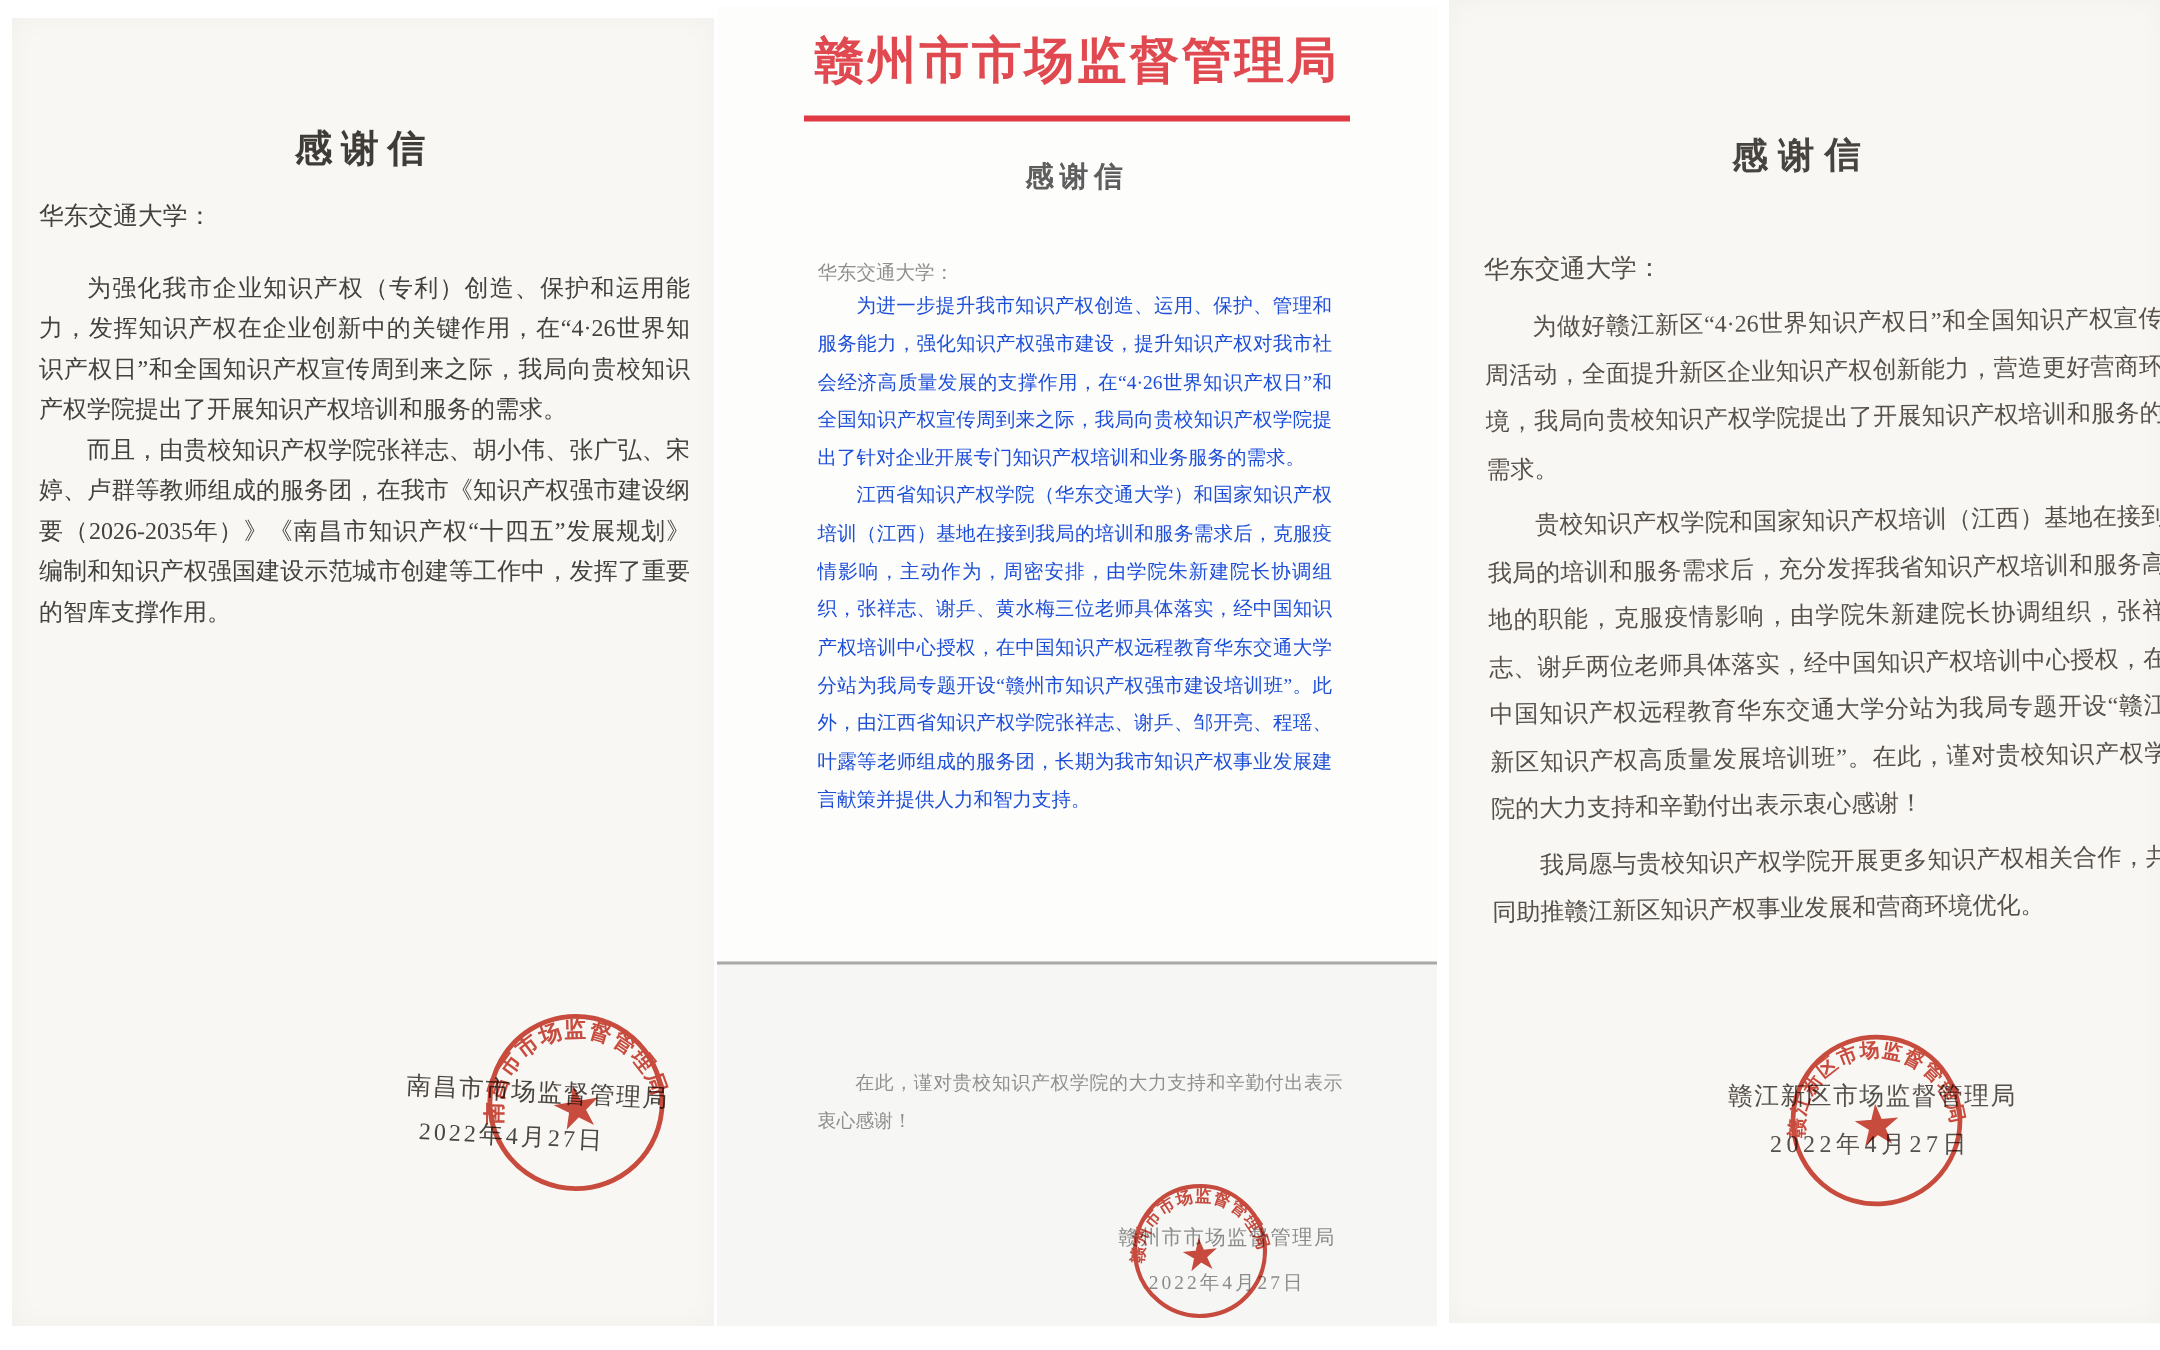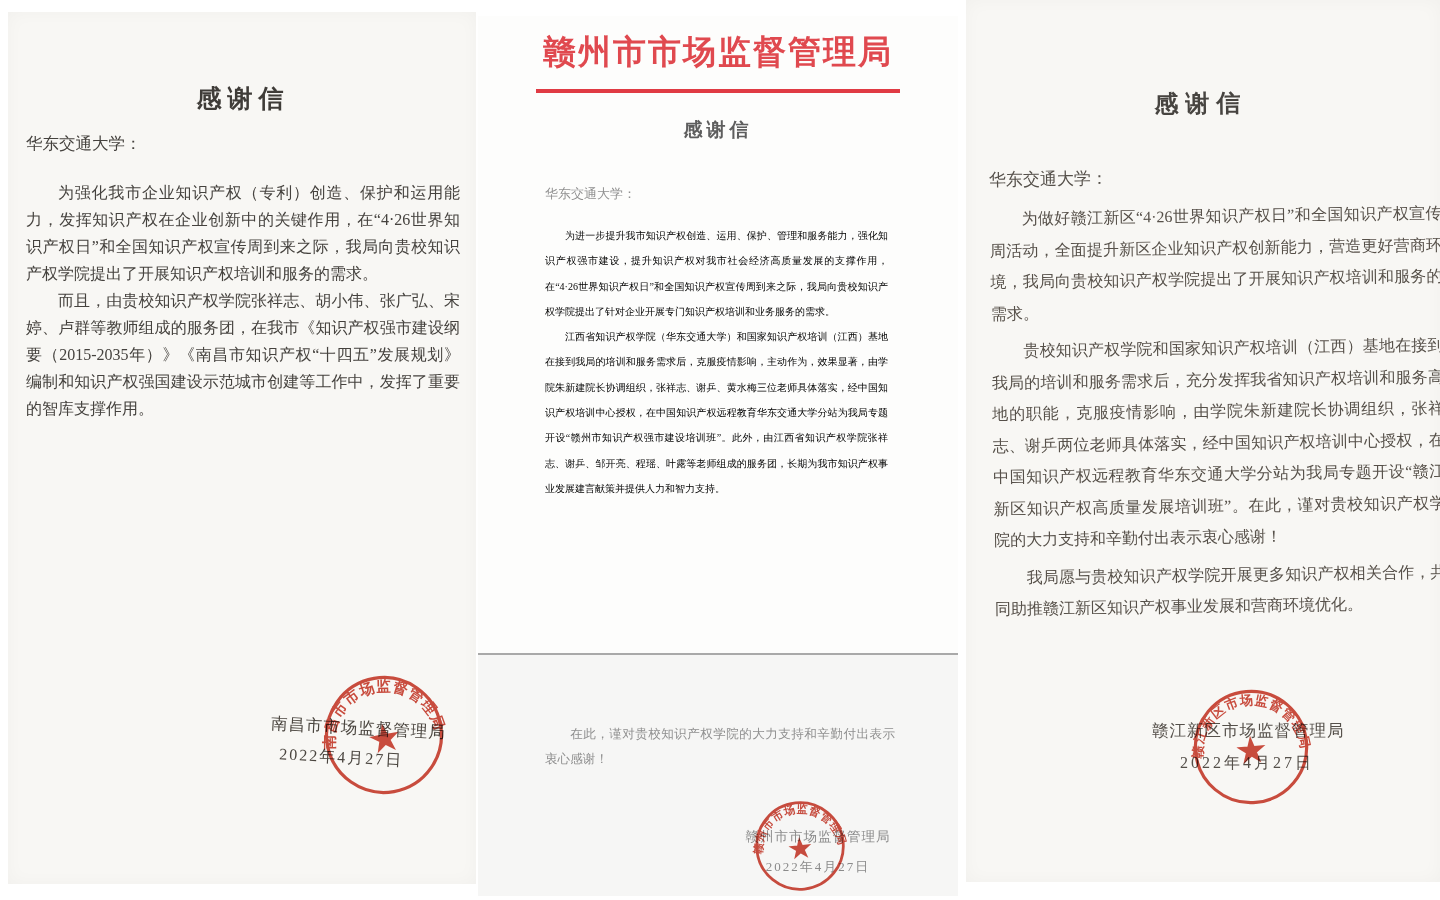--- a/index.html
+++ b/index.html
@@ -16,31 +16,31 @@
   .page-left .salutation{margin-top:18px;font-size:16.5px;color:#45423e;}
   .page-left .body{margin-top:24px;font-size:16px;line-height:27px;color:#45423e;
              text-align:justify;}
   .page-left .body p{margin:0;text-indent:2em;}
   .left-sig{position:absolute;top:706px;left:262px;width:200px;transform:rotate(3deg);
             color:#4a453f;z-index:1;}
   .left-sig .sig-org{font-size:16.5px;letter-spacing:1px;}
   .left-sig .sig-date{font-size:16px;margin-top:9px;padding-left:10px;letter-spacing:2px;}
 
   
-  .page-mid{left:478px;top:16px;width:480px;height:880px;background:#fdfdfc;}
+  .page-mid{left:478px;top:4px;width:480px;height:880px;background:#fdfdfc;}
   .mid-lower{position:absolute;top:637px;left:0;right:0;bottom:0;background:#f6f6f5;
              border-top:2px solid #a9a9a9;z-index:0;}
   .letterhead{margin:14px 0 0 0;text-align:center;font-size:33px;font-weight:bold;
              letter-spacing:2px;color:#e0494f;}
   .letterhead-rule{width:364px;height:4px;background:#e03b44;margin:14px auto 0 auto;}
   .page-mid .doc-title{margin:24px 0 0 0;text-align:center;font-size:19px;font-weight:bold;
              letter-spacing:4px;color:#5e5e5e;}
   .page-mid .salutation{margin:42px 0 0 67px;font-size:13px;color:#8f8f8f;}
-  .page-mid .body{margin-top:20px;padding:0 70px 0 67px;font-size:10px;line-height:25.3px;
-             color:#000000;text-align:justify;position:relative;z-index:1;}
+  .page-mid .body{margin-top:0;padding:0 70px 0 67px;font-size:13px;line-height:25.3px;
+             color:#1d4ed8;text-align:justify;position:relative;z-index:1;}
   .page-mid .body p{margin:0;text-indent:2em;}
   .mid-closing{position:absolute;top:706px;left:67px;width:350px;font-size:12.6px;
              line-height:25.3px;color:#8f8f8f;text-indent:2em;text-align:justify;z-index:1;}
   .mid-sig{position:absolute;top:812px;left:230px;width:220px;text-align:center;
              color:#8b8b8b;z-index:1;}
   .mid-sig .sig-org{font-size:13.5px;letter-spacing:1px;}
   .mid-sig .sig-date{font-size:13px;margin-top:12px;letter-spacing:2px;}
 
   
   .page-right{left:966px;top:0;width:474px;height:882px;background:#f8f7f4;
@@ -66,21 +66,21 @@
 </head>
 <body>
 
 <div class="canvas">
 
   <section class="page page-left">
     <h1 class="doc-title">感谢信</h1>
     <div class="salutation">华东交通大学：</div>
     <div class="body">
       <p>为强化我市企业知识产权（专利）创造、保护和运用能力，发挥知识产权在企业创新中的关键作用，在“4·26世界知识产权日”和全国知识产权宣传周到来之际，我局向贵校知识产权学院提出了开展知识产权培训和服务的需求。</p>
-      <p>而且，由贵校知识产权学院张祥志、胡小伟、张广弘、宋婷、卢群等教师组成的服务团，在我市《知识产权强市建设纲要（2015-2035年）》《南昌市知识产权“十四五”发展规划》编制和知识产权强国建设示范城市创建等工作中，发挥了重要的智库支撑作用。</p>
+      <p>而且，由贵校知识产权学院张祥志、胡小伟、张广弘、宋婷、卢群等教师组成的服务团，在我市《知识产权强市建设纲要（2026-2035年）》《南昌市知识产权“十四五”发展规划》编制和知识产权强国建设示范城市创建等工作中，发挥了重要的智库支撑作用。</p>
     </div>
     <div class="left-sig">
       <div class="sig-org">南昌市市场监督管理局</div>
       <div class="sig-date">2022年4月27日</div>
     </div>
     <svg class="seal seal-left" width="130" height="130" viewBox="0 0 120 120">
       <defs>
           <path id="arc0" d="M 15 80 A 47 47 0 1 1 105 80" fill="none"></path>
         </defs>
       <circle cx="60" cy="60" r="53" fill="none" stroke="#c93a2b" stroke-width="3"></circle>
@@ -92,21 +92,21 @@
   </section>
 
   <section class="page page-mid">
     <div class="mid-lower"></div>
     <h1 class="letterhead">赣州市市场监督管理局</h1>
     <div class="letterhead-rule"></div>
     <h2 class="doc-title">感谢信</h2>
     <div class="salutation">华东交通大学：</div>
     <div class="body">
       <p>为进一步提升我市知识产权创造、运用、保护、管理和服务能力，强化知识产权强市建设，提升知识产权对我市社会经济高质量发展的支撑作用，在“4·26世界知识产权日”和全国知识产权宣传周到来之际，我局向贵校知识产权学院提出了针对企业开展专门知识产权培训和业务服务的需求。</p>
-      <p>江西省知识产权学院（华东交通大学）和国家知识产权培训（江西）基地在接到我局的培训和服务需求后，克服疫情影响，主动作为，效果显著，由学院朱新建院长协调组织，张祥志、谢乒、黄水梅三位老师具体落实，经中国知识产权培训中心授权，在中国知识产权远程教育华东交通大学分站为我局专题开设“赣州市知识产权强市建设培训班”。此外，由江西省知识产权学院张祥志、谢乒、邹开亮、程瑶、叶露等老师组成的服务团，长期为我市知识产权事业发展建言献策并提供人力和智力支持。</p>
+      <p>江西省知识产权学院（华东交通大学）和国家知识产权培训（江西）基地在接到我局的培训和服务需求后，克服疫情影响，主动作为，周密安排，由学院朱新建院长协调组织，张祥志、谢乒、黄水梅三位老师具体落实，经中国知识产权培训中心授权，在中国知识产权远程教育华东交通大学分站为我局专题开设“赣州市知识产权强市建设培训班”。此外，由江西省知识产权学院张祥志、谢乒、邹开亮、程瑶、叶露等老师组成的服务团，长期为我市知识产权事业发展建言献策并提供人力和智力支持。</p>
     </div>
     <div class="mid-closing">在此，谨对贵校知识产权学院的大力支持和辛勤付出表示衷心感谢！</div>
     <div class="mid-sig">
       <div class="sig-org">赣州市市场监督管理局</div>
       <div class="sig-date">2022年4月27日</div>
     </div>
     <svg class="seal seal-mid" width="98" height="98" viewBox="0 0 120 120">
       <defs>
           <path id="arc1" d="M 15 80 A 47 47 0 1 1 105 80" fill="none"></path>
         </defs>

